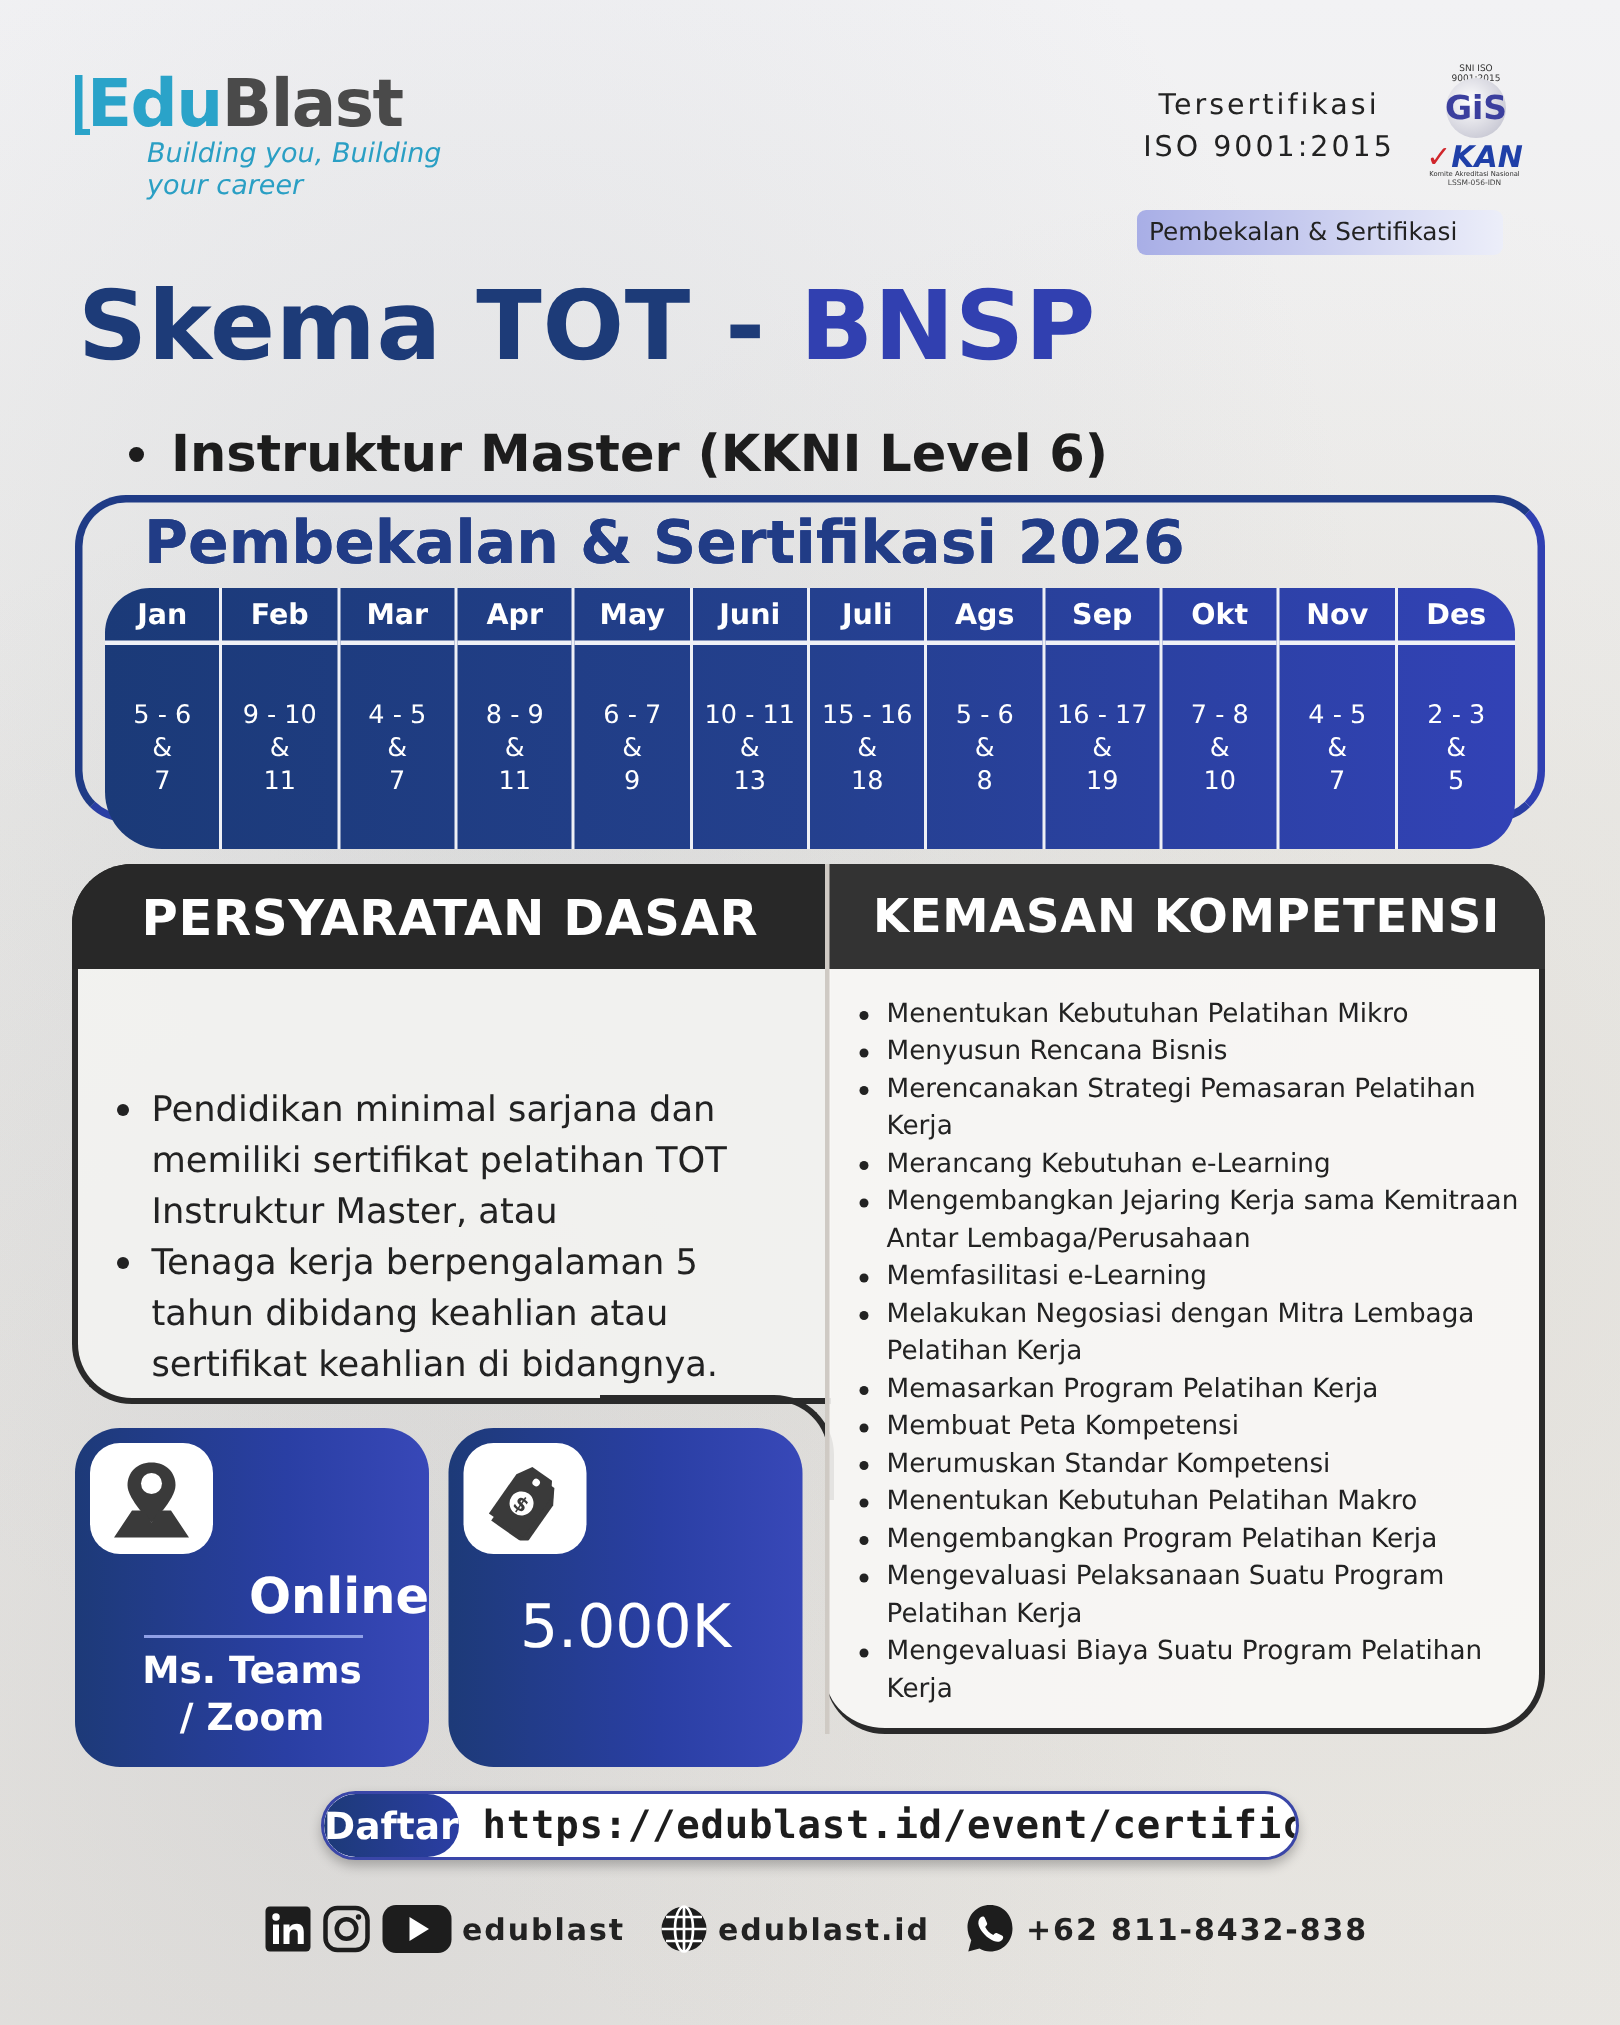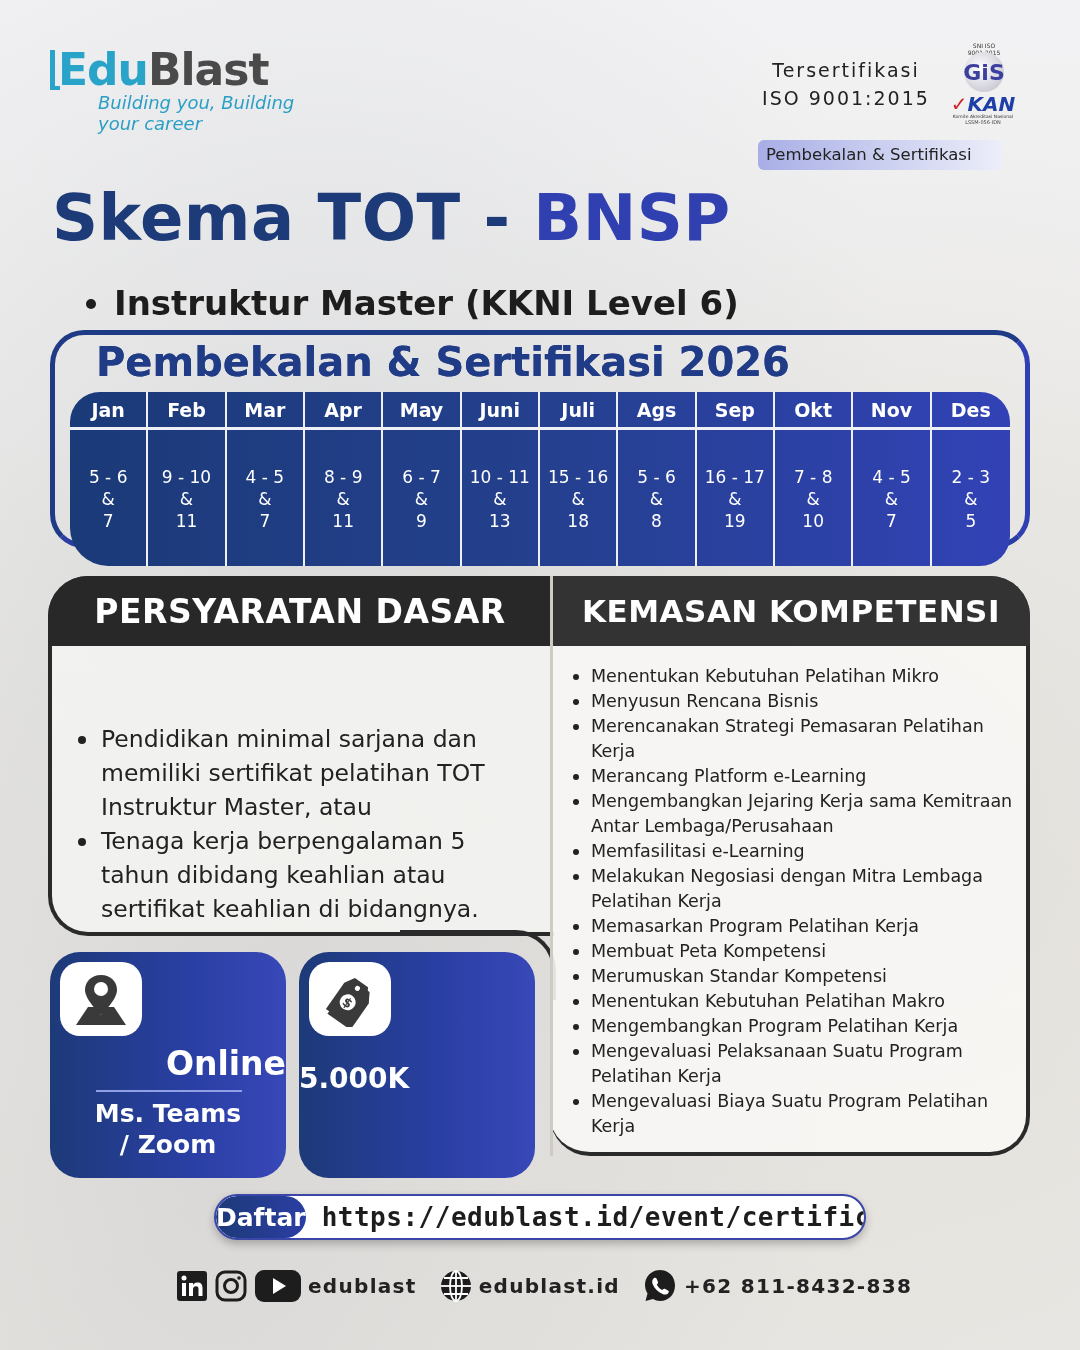--- a/index.html
+++ b/index.html
@@ -148,21 +148,21 @@
   .card-loc { left: 50px; }
   .card-price { left: 299px; }
   .card-icon {
     position: absolute; left: 10px; top: 10px; width: 82px; height: 74px;
     background: #fff; border-radius: 20px;
     display: flex; align-items: center; justify-content: center;
   }
   .card-online { position: absolute; left: 0; width: 100%; top: 92px; text-align: right; color: #fff; font-weight: bold; font-size: 33px; line-height: 40px; }
   .card-rule { position: absolute; left: 46px; width: 146px; top: 138px; height: 2px; background: #8fa0e6; }
   .card-platform { position: absolute; left: 0; width: 100%; top: 146px; text-align: center; color: #fff; font-weight: bold; font-size: 25px; line-height: 31px; }
-  .card-amount { position: absolute; left: 0; width: 100%; top: 110px; text-align: left; color: #fff; font-weight: bold; font-size: 28px; }
+  .card-amount { position: absolute; left: 0; width: 100%; top: 110px; text-align: center; color: #fff; font-weight: normal; font-size: 40px; }
 
   
   .reg-bar {
     left: 214px; top: 1194px; width: 652px; height: 46px; border-radius: 23px;
     background: #fff; border: 2px solid #3a46a8;
     box-shadow: 0 4px 8px rgba(0,0,0,0.25);
     display: flex; align-items: center; overflow: hidden;
   }
   .reg-btn {
     height: 100%; width: 128px; border-radius: 23px;
@@ -321,21 +321,21 @@
     <li>Tenaga kerja berpengalaman 5 tahun dibidang keahlian atau sertifikat keahlian di bidangnya.</li>
   </ul>
 <div class="abs req-bottom-curve"></div>
 
 <div class="abs komp-panel"></div>
 <div class="abs komp-head">KEMASAN KOMPETENSI</div>
 <ul class="abs komp-list" id="kompList">
     <li>Menentukan Kebutuhan Pelatihan Mikro</li>
     <li>Menyusun Rencana Bisnis</li>
     <li>Merencanakan Strategi Pemasaran Pelatihan Kerja</li>
-    <li>Merancang Platform e-Learning</li>
+    <li>Merancang Kebutuhan e-Learning</li>
     <li>Mengembangkan Jejaring Kerja sama Kemitraan Antar Lembaga/Perusahaan</li>
     <li>Memfasilitasi e-Learning</li>
     <li>Melakukan Negosiasi dengan Mitra Lembaga Pelatihan Kerja</li>
     <li>Memasarkan Program Pelatihan Kerja</li>
     <li>Membuat Peta Kompetensi</li>
     <li>Merumuskan Standar Kompetensi</li>
     <li>Menentukan Kebutuhan Pelatihan Makro</li>
     <li>Mengembangkan Program Pelatihan Kerja</li>
     <li>Mengevaluasi Pelaksanaan Suatu Program Pelatihan Kerja</li>
     <li>Mengevaluasi Biaya Suatu Program Pelatihan Kerja</li>

